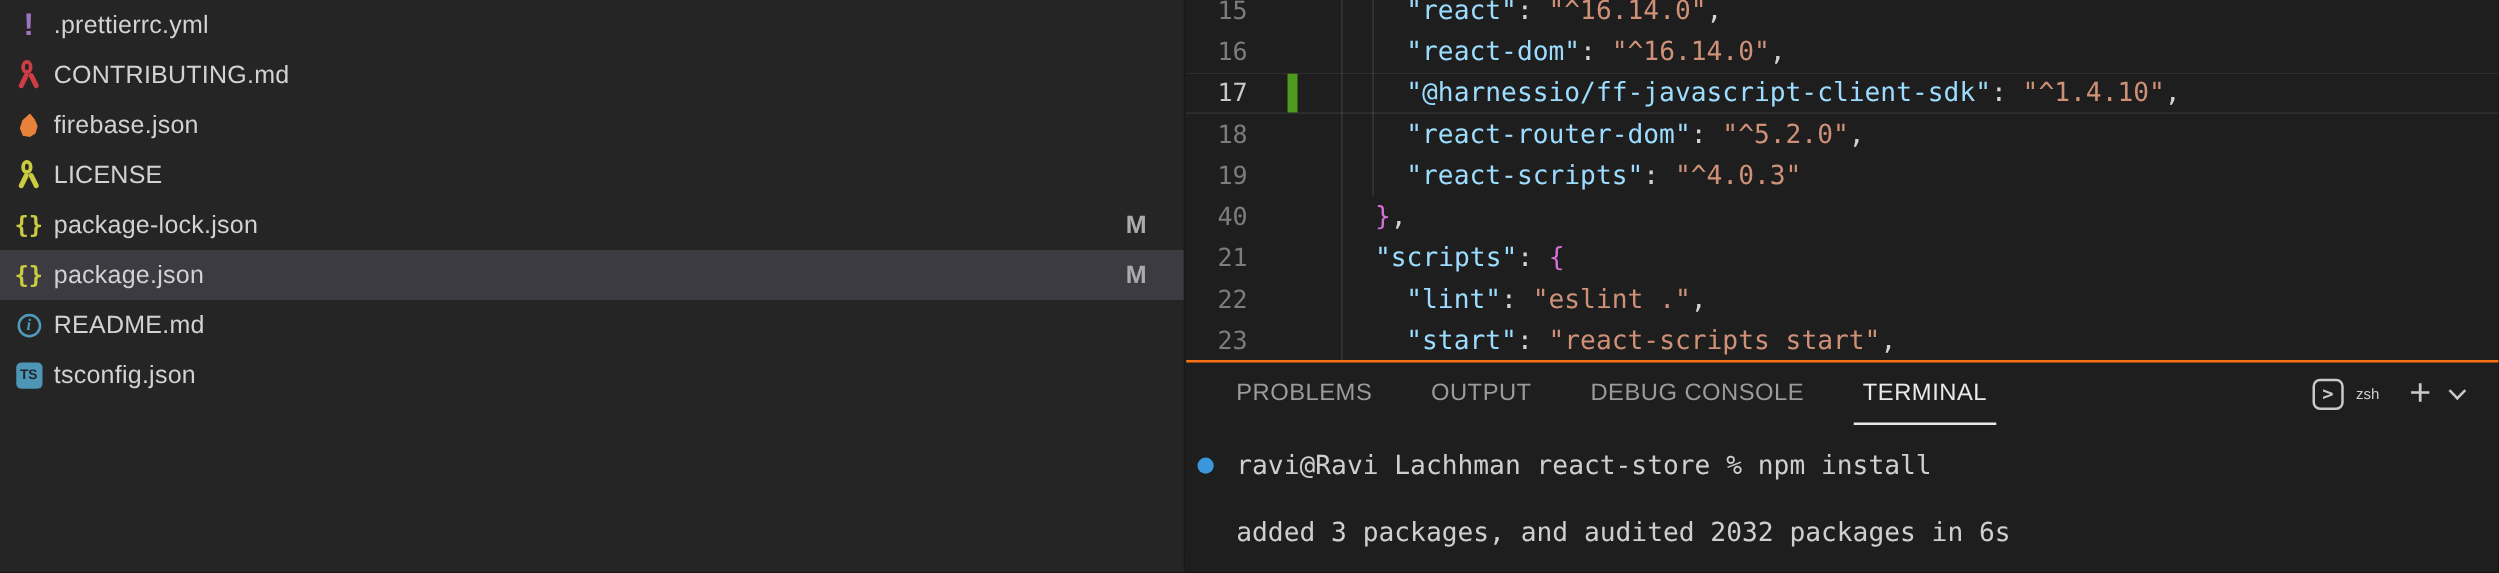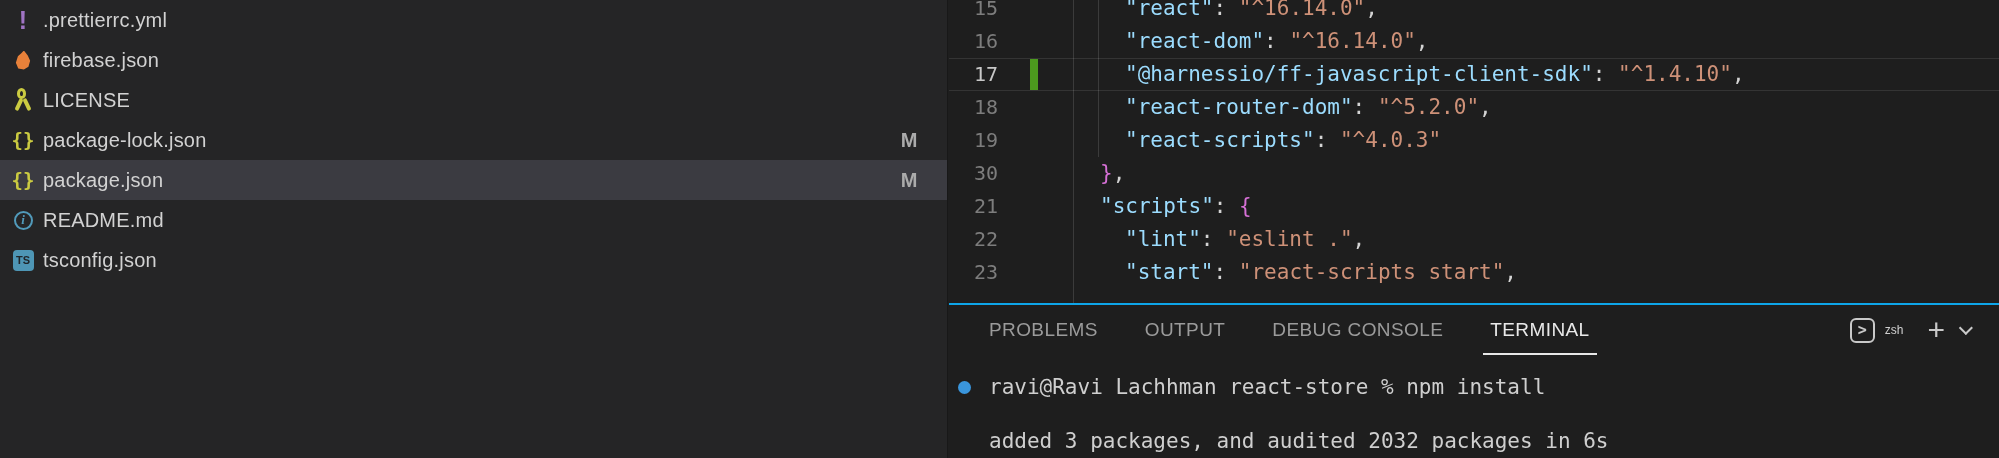--- a/index.html
+++ b/index.html
@@ -64,22 +64,22 @@
   .ind1 { left:151px; } .ind2 { left:176px; }
   .tk-k { color:#9cdcfe; } .tk-s { color:#ce9178; } .tk-p { color:#d4d4d4; } .tk-b { color:#d670d6; }
   .lensrow { position:relative; height:33px; }
   .lensrow .lens {
     position:absolute; left:153px; top:0; line-height:33px;
     font-family:"Liberation Sans", sans-serif; font-size:17px; color:#8f8f8f; cursor:pointer;
   }
   .lensrow .tri { font-size:14px; margin-right:5px; color:#8f8f8f; }
   
   .panel {
-    position:absolute; left:0; top:303px; width:1050px; height:155px;
-    background:#1e1e1e; border-top:2px solid #0ea5e9;
+    position:absolute; left:0; top:288px; width:1050px; height:155px;
+    background:#1e1e1e; border-top:2px solid #f97316;
   }
   .tabbar { position:relative; height:50px; display:flex; align-items:center; padding-left:40px; }
   .tab { position:relative; height:50px; display:flex; align-items:center; margin-right:47px; cursor:pointer; }
   .tab span { font-size:19px; letter-spacing:0.4px; color:#9b9b9b; white-space:nowrap; }
   .tab.active span { color:#e9e9e9; }
   .tab.active::after { content:""; position:absolute; left:-7px; right:-7px; bottom:0px; height:2.5px; background:#e7e7e7; }
   .panel-actions { position:absolute; right:26px; top:0; height:50px; display:flex; align-items:center; gap:10px; }
   .shellbox {
     width:25px; height:25px; border:2px solid #c9c9c9; border-radius:6px;
     display:flex; align-items:center; justify-content:center;
@@ -101,20 +101,30 @@
 
   <aside class="sidebar" id="sidebar">
       <div class="srow">
         <span class="icw">
           <span class="ic-excl" style="color: rgb(160, 116, 196);">!</span>
         </span>
         <span class="lbl">.prettierrc.yml</span>
       </div>
       <div class="srow">
         <span class="icw">
+          <span class="ic-ribbon">
+            <span class="loop" style="border-color: rgb(204, 62, 68);"></span>
+            <span class="leg l1" style="background: rgb(204, 62, 68);"></span>
+            <span class="leg l2" style="background: rgb(204, 62, 68);"></span>
+          </span>
+        </span>
+        <span class="lbl">CONTRIBUTING.md</span>
+      </div>
+      <div class="srow">
+        <span class="icw">
           <span class="ic-flame" style="background: rgb(232, 129, 58);"></span>
         </span>
         <span class="lbl">firebase.json</span>
       </div>
       <div class="srow">
         <span class="icw">
           <span class="ic-ribbon">
             <span class="loop" style="border-color: rgb(203, 203, 65);"></span>
             <span class="leg l1" style="background: rgb(203, 203, 65);"></span>
             <span class="leg l2" style="background: rgb(203, 203, 65);"></span>
@@ -170,21 +180,21 @@
           </div>
           <div class="crow">
             <span class="ln">18</span>
             <span class="cd ind2"><span class="tk-k">"react-router-dom"</span><span class="tk-p">: </span><span class="tk-s">"^5.2.0"</span><span class="tk-p">,</span></span>
           </div>
           <div class="crow">
             <span class="ln">19</span>
             <span class="cd ind2"><span class="tk-k">"react-scripts"</span><span class="tk-p">: </span><span class="tk-s">"^4.0.3"</span></span>
           </div>
           <div class="crow">
-            <span class="ln">30</span>
+            <span class="ln">40</span>
             <span class="cd ind1"><span class="tk-b">}</span><span class="tk-p">,</span></span>
           </div>
           <div class="crow">
             <span class="ln">21</span>
             <span class="cd ind1"><span class="tk-k">"scripts"</span><span class="tk-p">: </span><span class="tk-b">{</span></span>
           </div>
           <div class="crow">
             <span class="ln">22</span>
             <span class="cd ind2"><span class="tk-k">"lint"</span><span class="tk-p">: </span><span class="tk-s">"eslint ."</span><span class="tk-p">,</span></span>
           </div>

